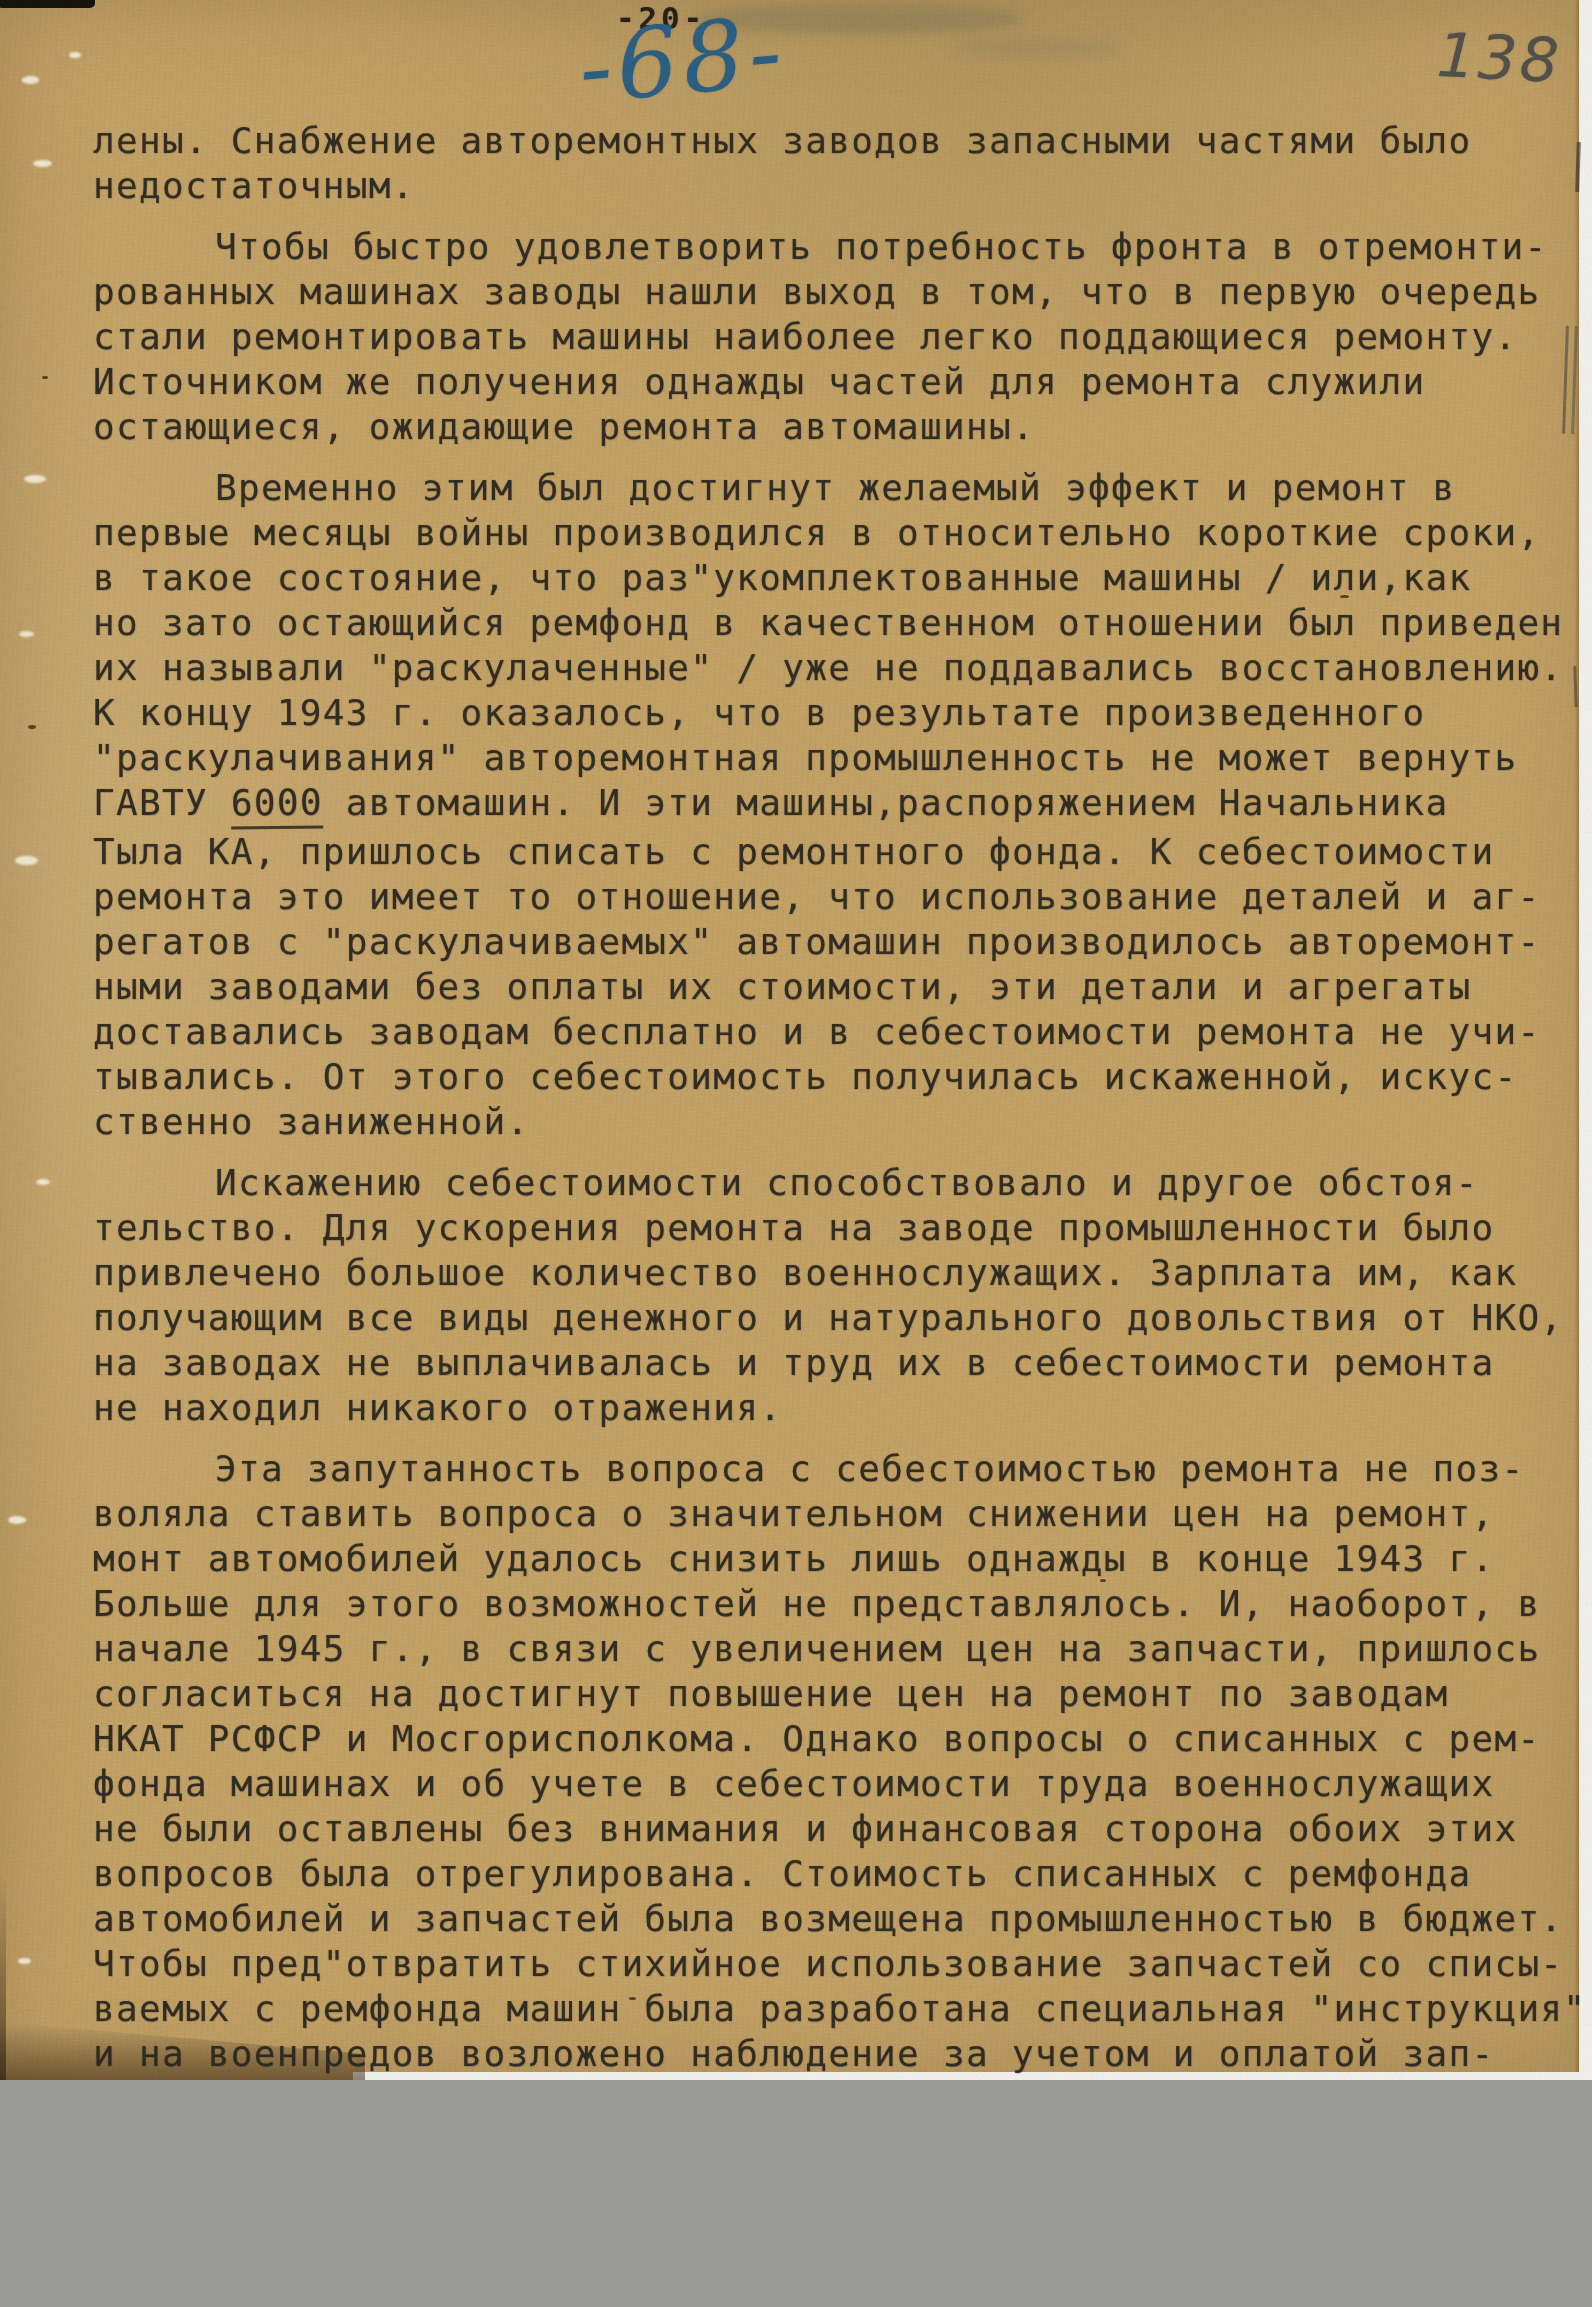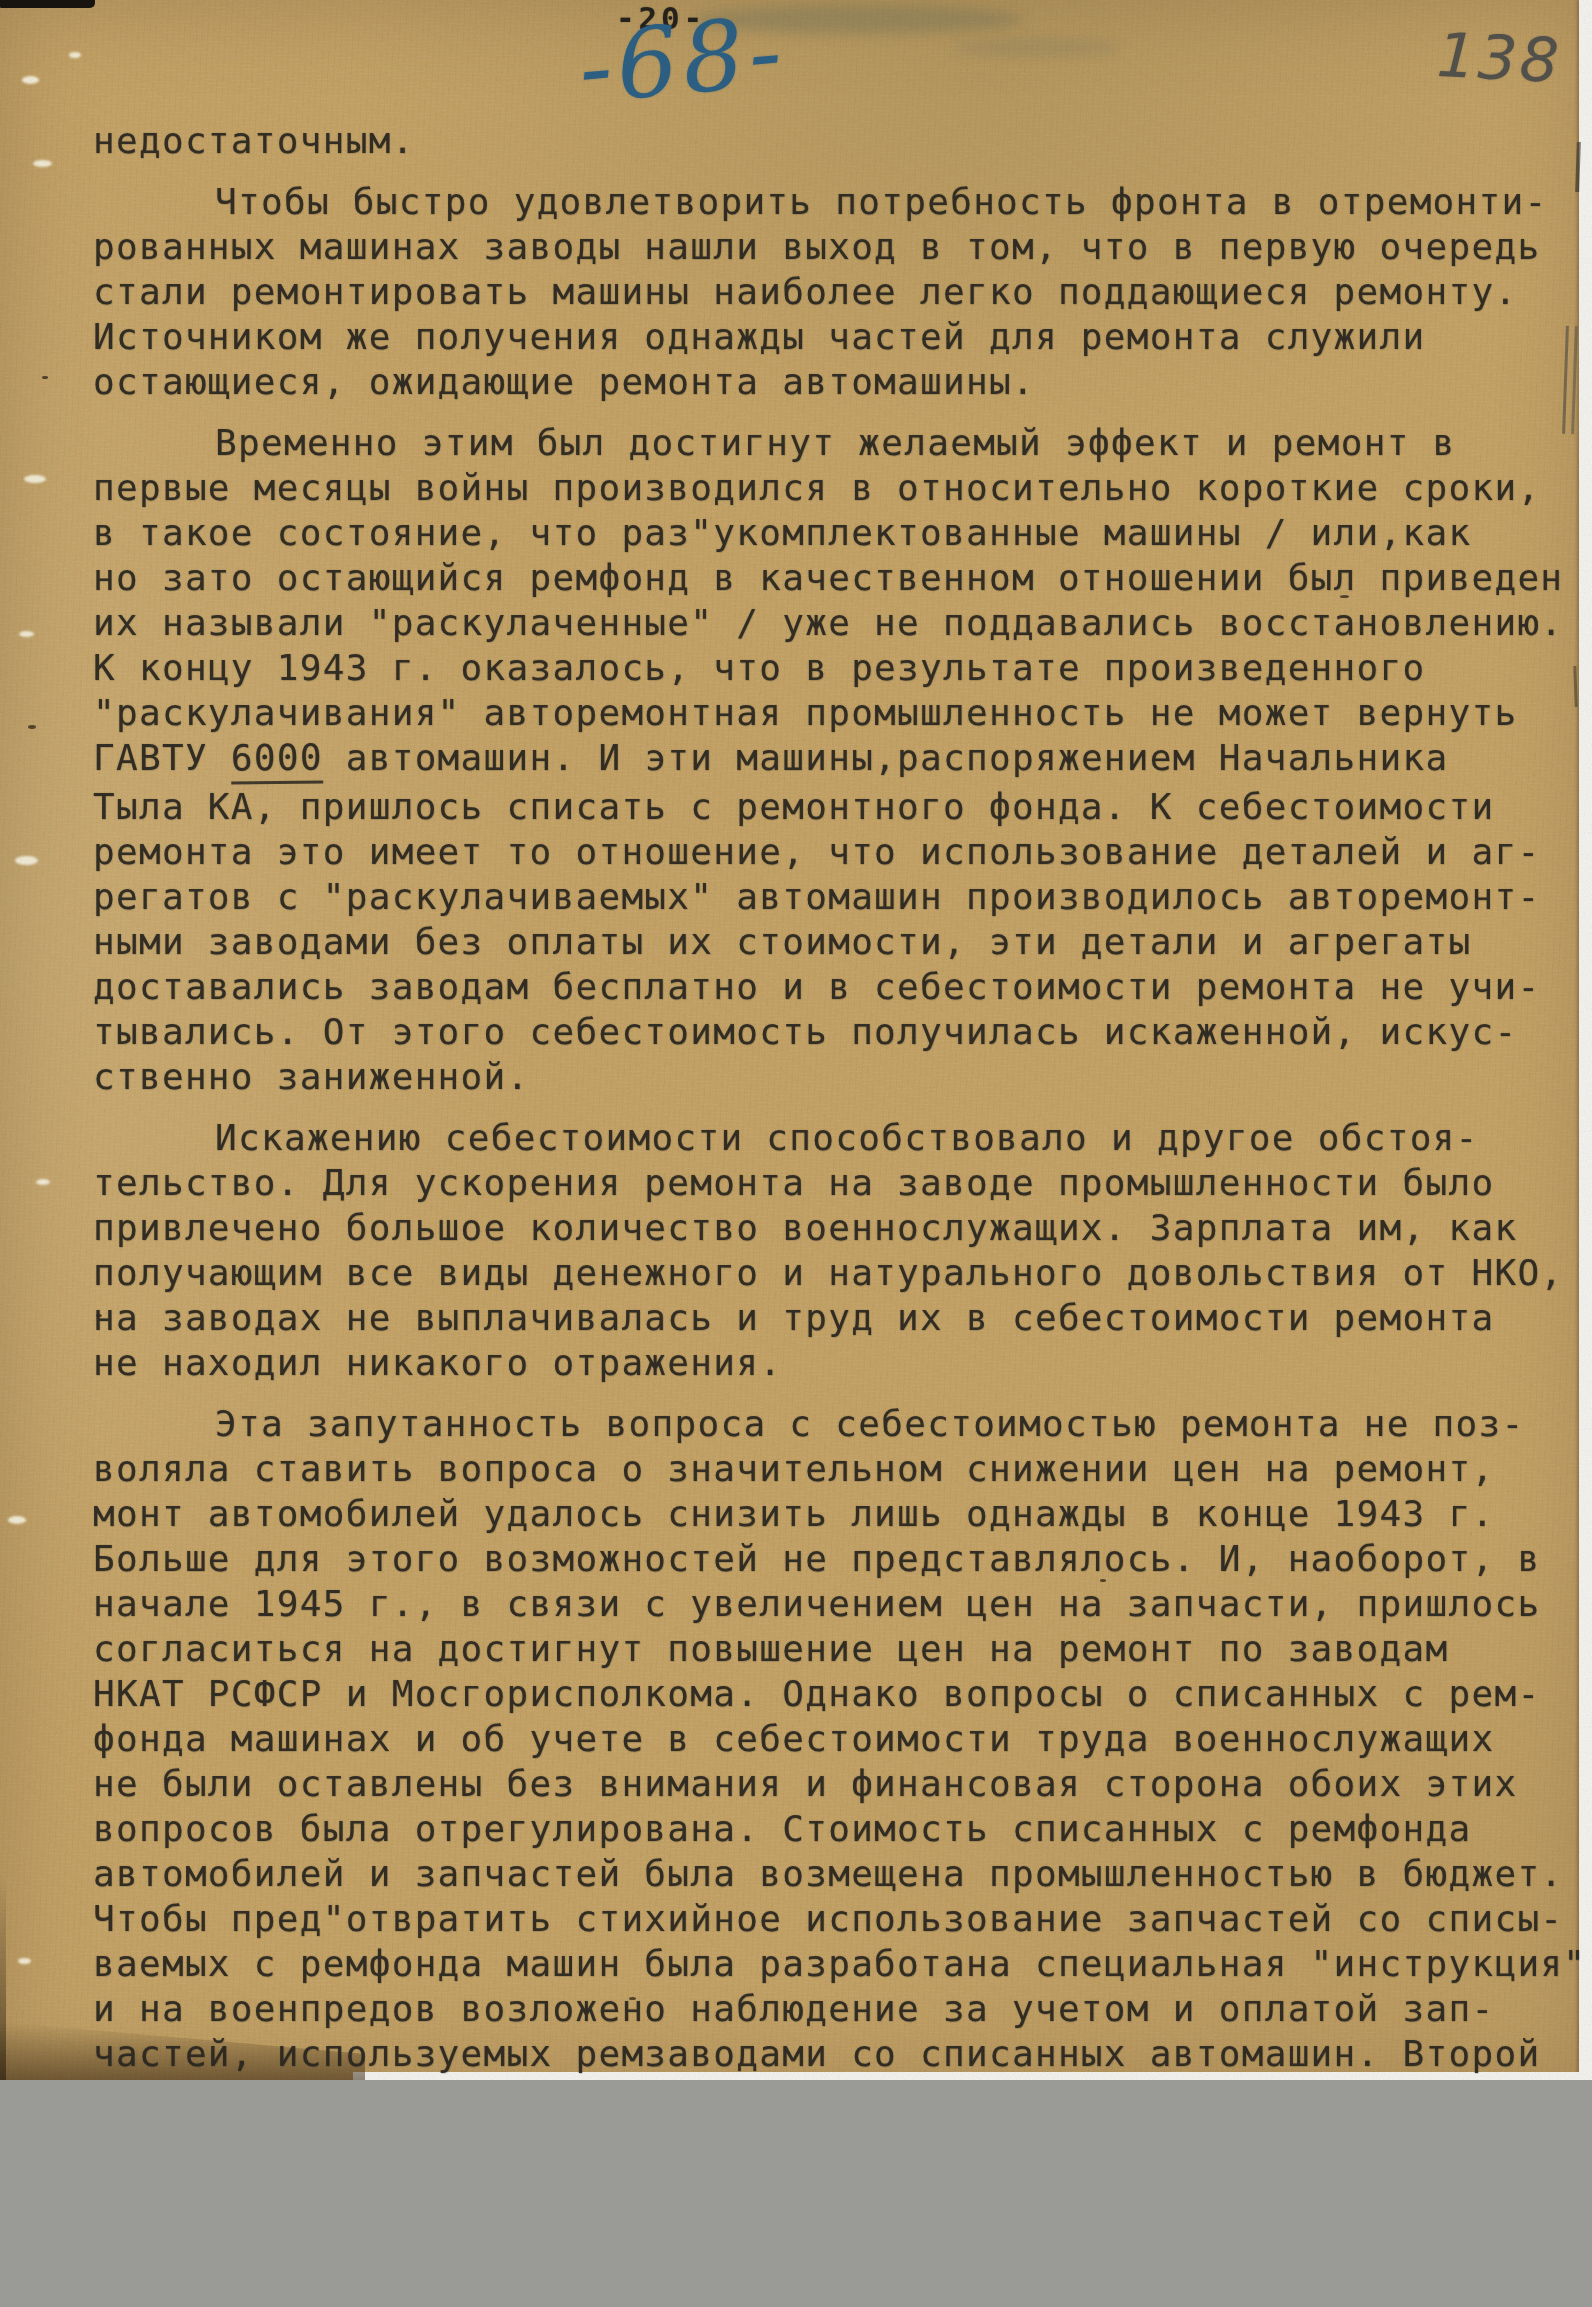--- a/index.html
+++ b/index.html
@@ -121,20 +121,21 @@
   <div class="mark speck" style="left:1340px;top:595px;width:9px;height:3.2px"></div>
   <div class="mark speck" style="left:1100px;top:1579px;width:6.4px;height:3.2px"></div>
   <div class="mark speck" style="left:629px;top:1997px;width:7px;height:3.2px"></div>
 
   <div class="typed-pagenum">-20-</div>
   <div class="hand-68">-68-</div>
   <div class="hand-138">138</div>
 
   <div class="body-text">
       <div class="para">
+        <div class="tline">лены. Снабжение авторемонтных заводов запасными частями было</div>
         <div class="tline">недостаточным.</div>
       </div>
       <div class="para indent">
         <div class="tline">Чтобы быстро удовлетворить потребность фронта в отремонти-</div>
         <div class="tline">рованных машинах заводы нашли выход в том, что в первую очередь</div>
         <div class="tline">стали ремонтировать машины наиболее легко поддающиеся ремонту.</div>
         <div class="tline">Источником же получения однажды частей для ремонта служили</div>
         <div class="tline">остающиеся, ожидающие ремонта автомашины.</div>
       </div>
       <div class="para indent">

